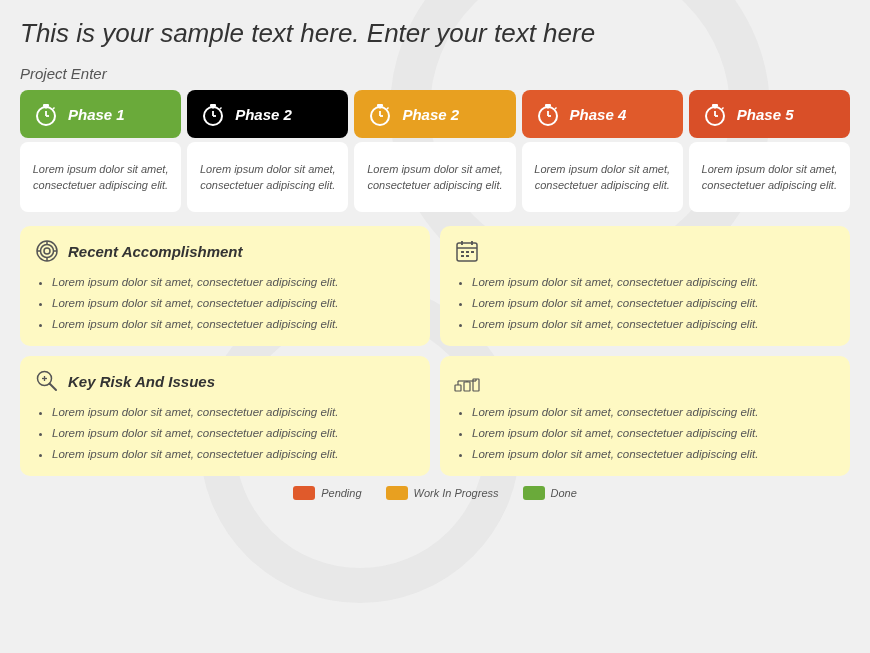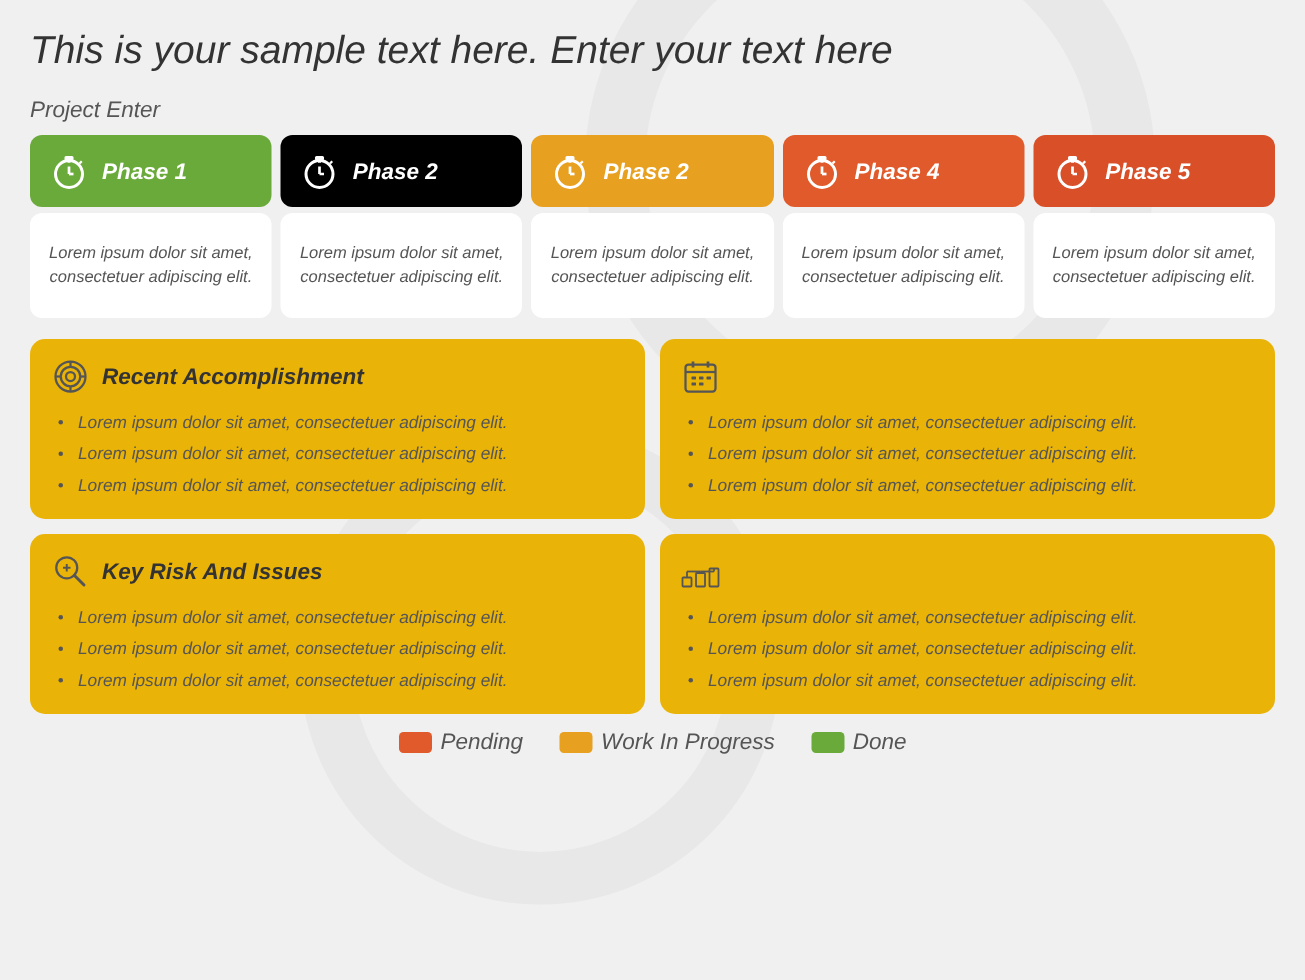--- a/index.html
+++ b/index.html
@@ -113,21 +113,21 @@
 
     
     .bottom-grid {
       display: grid;
       grid-template-columns: 1fr 1fr;
       gap: 10px;
       margin-bottom: 10px;
     }
 
     .info-card {
-      background: #eab308;
+      background: #fef9c3;
       border-radius: 10px;
       padding: 12px 14px;
     }
 
     .info-card-header {
       display: flex;
       align-items: center;
       gap: 8px;
       margin-bottom: 8px;
     }
@@ -158,21 +158,21 @@
       justify-content: center;
       align-items: center;
       gap: 24px;
       margin-top: 6px;
     }
 
     .legend-item {
       display: flex;
       align-items: center;
       gap: 6px;
-      font-size: 15px;
+      font-size: 11px;
       color: #555;
     }
 
     .legend-box {
       width: 22px;
       height: 14px;
       border-radius: 3px;
     }
 
     .legend-box.red { background: #e05a2b; }

